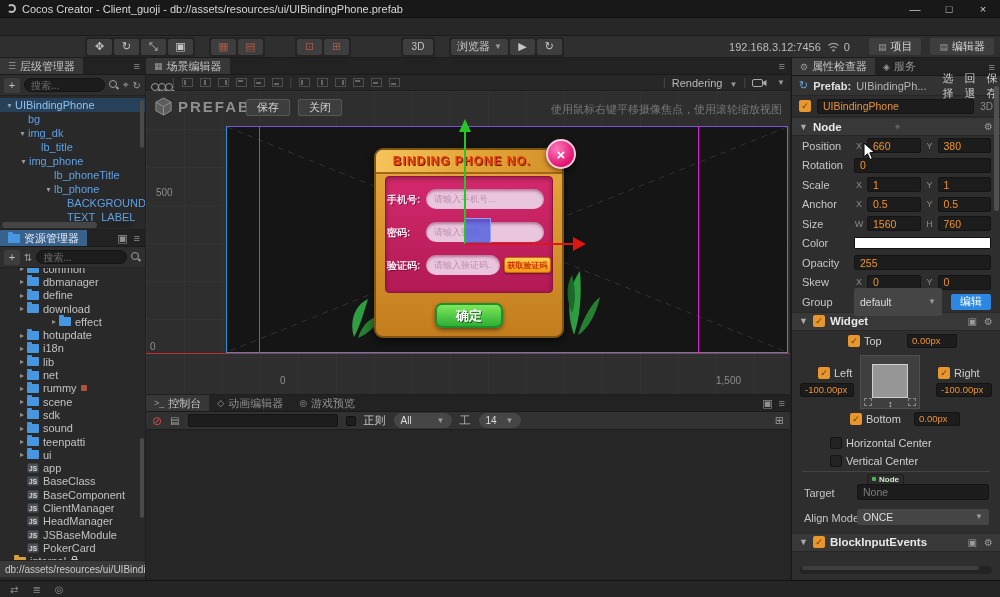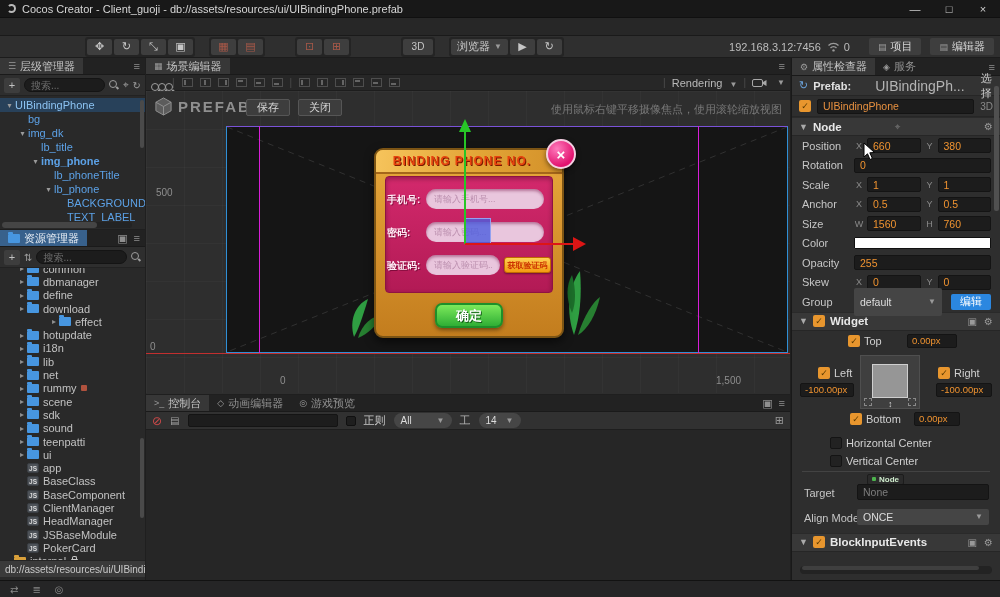--- a/index.html
+++ b/index.html
@@ -151,21 +151,21 @@
   .cpill { display:flex; align-items:center; justify-content:space-between; background:#464646; border-radius:8px; height:15px; padding:0 7px; font-size:10px; color:#ddd; }
   .cpill.w1 { width:58px; } .cpill.w2 { width:42px; }
   .fontsz-icon { font-size:11px; color:#b5b5b5; }
   .cright { margin-left:auto; font-size:11px; color:#999; }
 
   
   .insp-tabbar { height:18px; background:#222; display:flex; border-bottom:1px solid #191919; }
   .prefab-row { height:20px; background:#333; border-bottom:1px solid #262626; display:flex; align-items:center; padding:0 7px; gap:5px; }
   .sync-icon { color:#6aa1d8; font-size:11px; }
   .prefab-lbl { font-size:11px; font-weight:bold; color:#e0e0e0; }
-  .prefab-name { font-size:14px; color:#b4b4b4;margin-left:19px; }
+  .prefab-name { font-size:11px; color:#b4b4b4; }
   .txt-btn { font-size:11px; color:#cfcfcf; margin-left:6px; }
   .name-row { height:21px; display:flex; align-items:center; padding:0 7px; gap:6px; border-bottom:1px solid #262626; }
   .chk { width:12px; height:12px; border-radius:2px; background:#e8962e; color:#5a3a00; font-size:9px; font-weight:bold; display:flex; align-items:center; justify-content:center; flex:0 0 12px; }
   .chk.off { background:#222; border:1px solid #141414; color:transparent; }
   .name-input { flex:1; height:15px; background:#1c1c1c; border:1px solid #141414; border-radius:2px; color:#e89140; font-size:10.5px; display:flex; align-items:center; padding:0 5px; }
   .mode3d { font-size:10px; color:#8a8a8a; }
   .sec-head { height:19px; background:#383838; border-top:1px solid #2a2a2a; border-bottom:1px solid #262626; display:flex; align-items:center; padding:0 7px; gap:5px; }
   .sec-tri { font-size:9px; color:#aaa; }
   .sec-title { font-size:11.5px; font-weight:bold; color:#e8e8e8; }
   .sec-icons { margin-left:auto; display:flex; gap:7px; font-size:10px; color:#9a9a9a; }
@@ -319,21 +319,21 @@
             <div class="hrow expanded" style="padding-left: 17px;">
               <span class="tri"></span>
               <span>img_dk</span>
             </div>
 
             <div class="hrow" style="padding-left: 30px;">
               <span class="tri"></span>
               <span>lb_title</span>
             </div>
 
-            <div class="hrow expanded" style="padding-left: 30px; font-weight: bold;">
+            <div class="hrow expanded" style="padding-left: 18px;">
               <span class="tri"></span>
               <span>img_phone</span>
             </div>
 
             <div class="hrow" style="padding-left: 43px;">
               <span class="tri"></span>
               <span>lb_phoneTitle</span>
             </div>
 
             <div class="hrow expanded" style="padding-left: 43px;">

